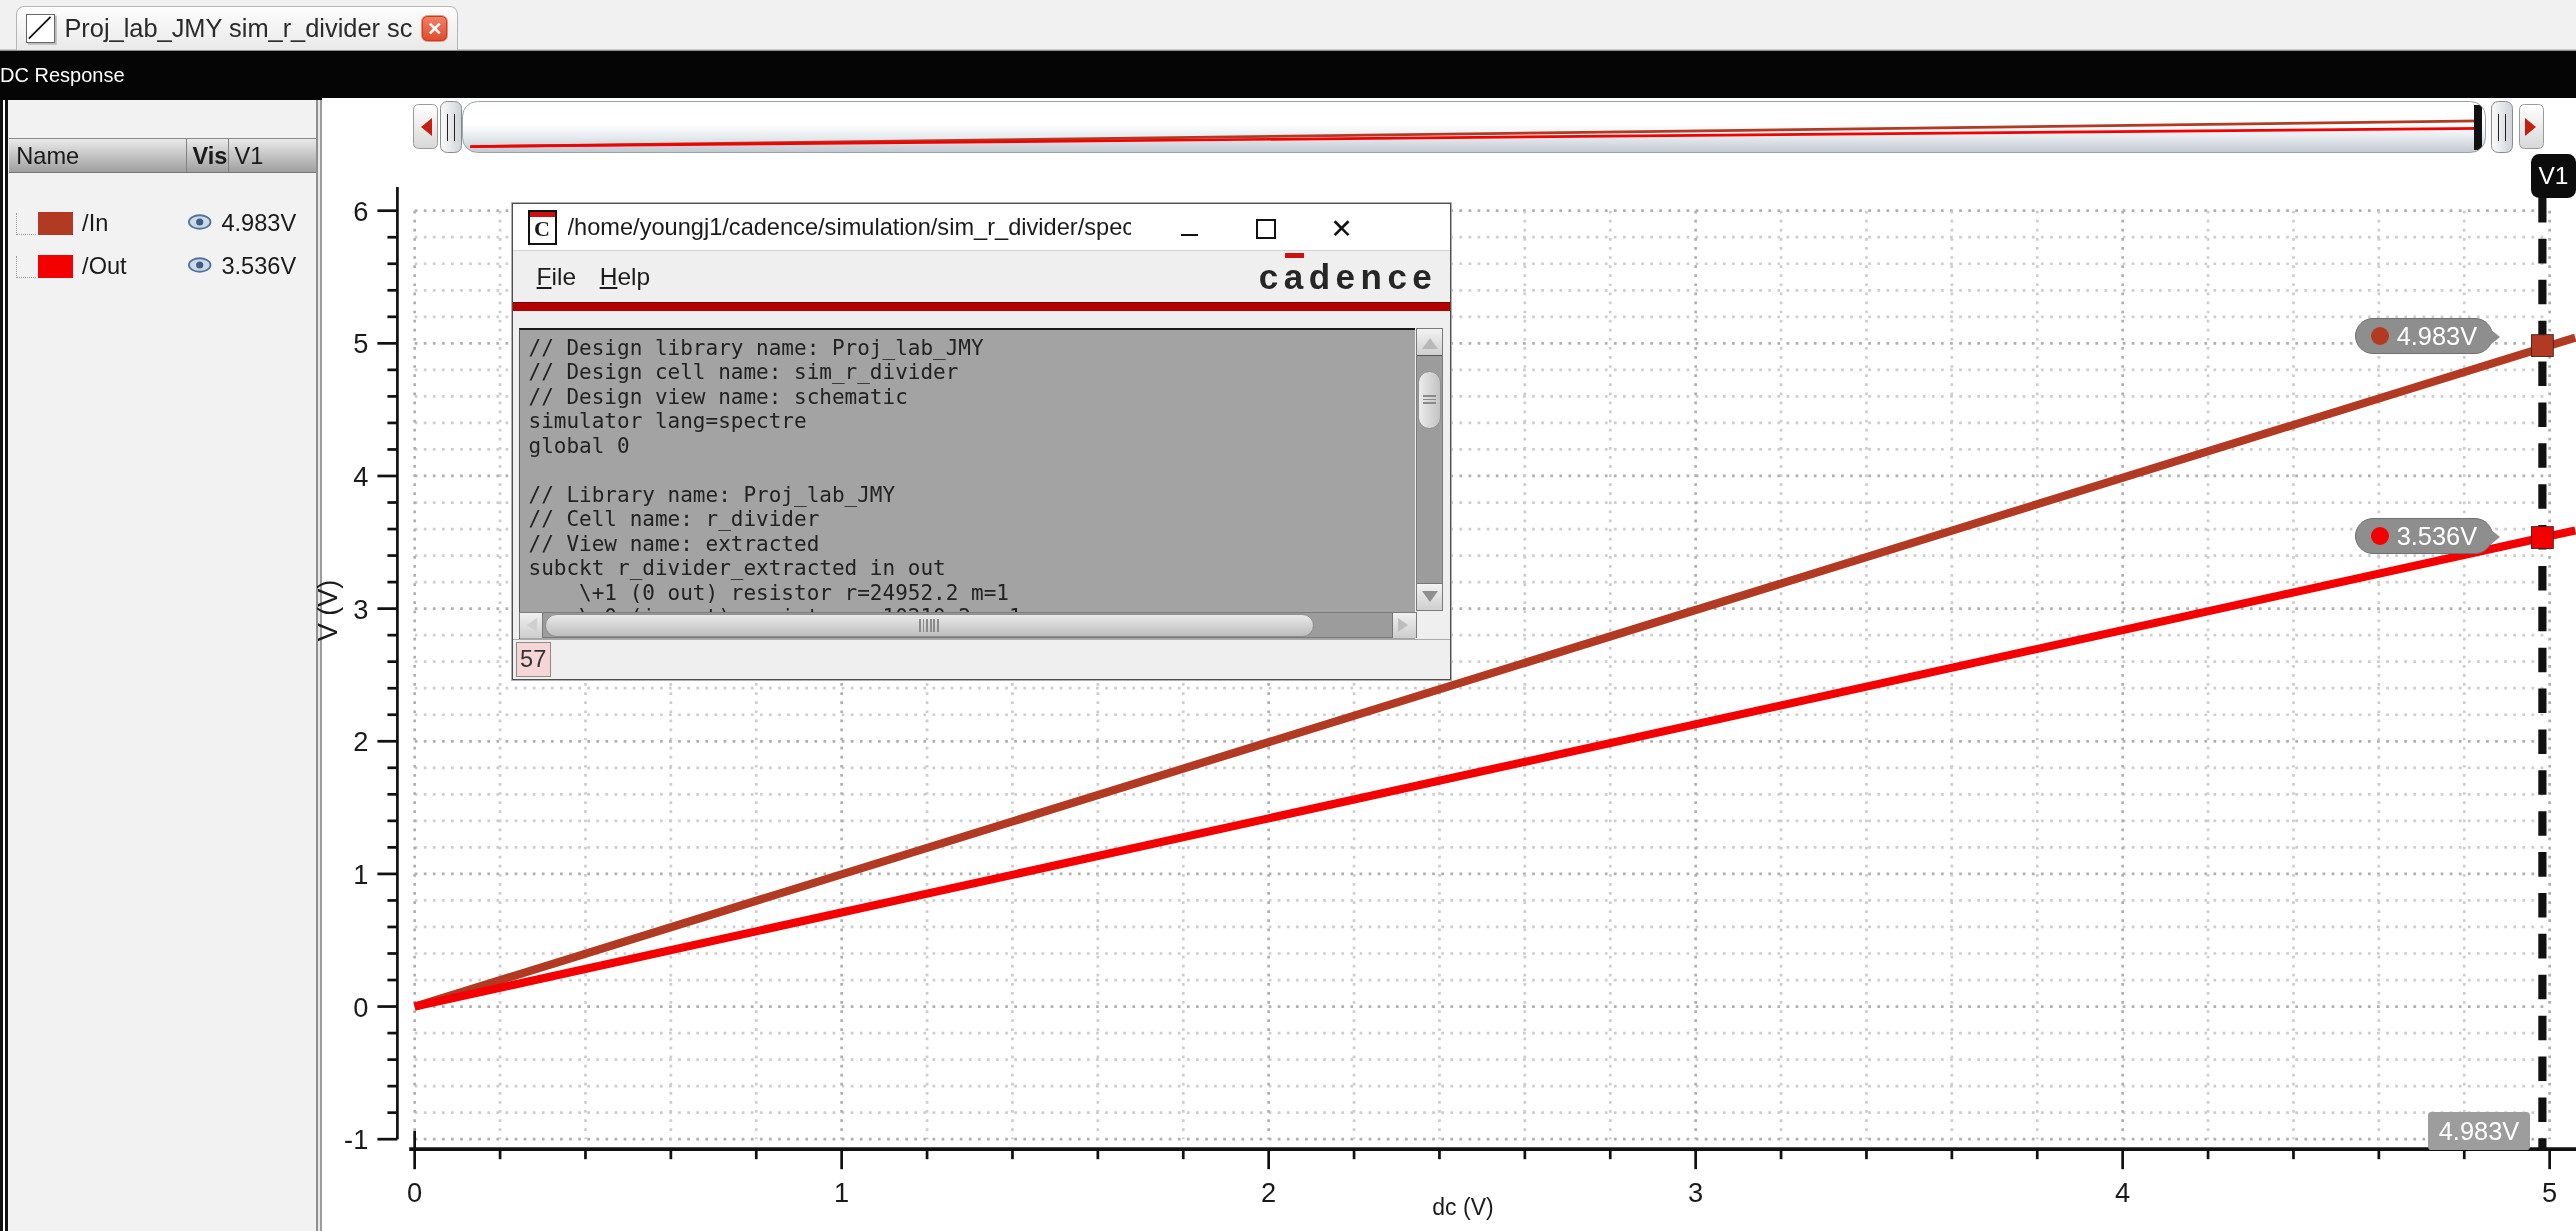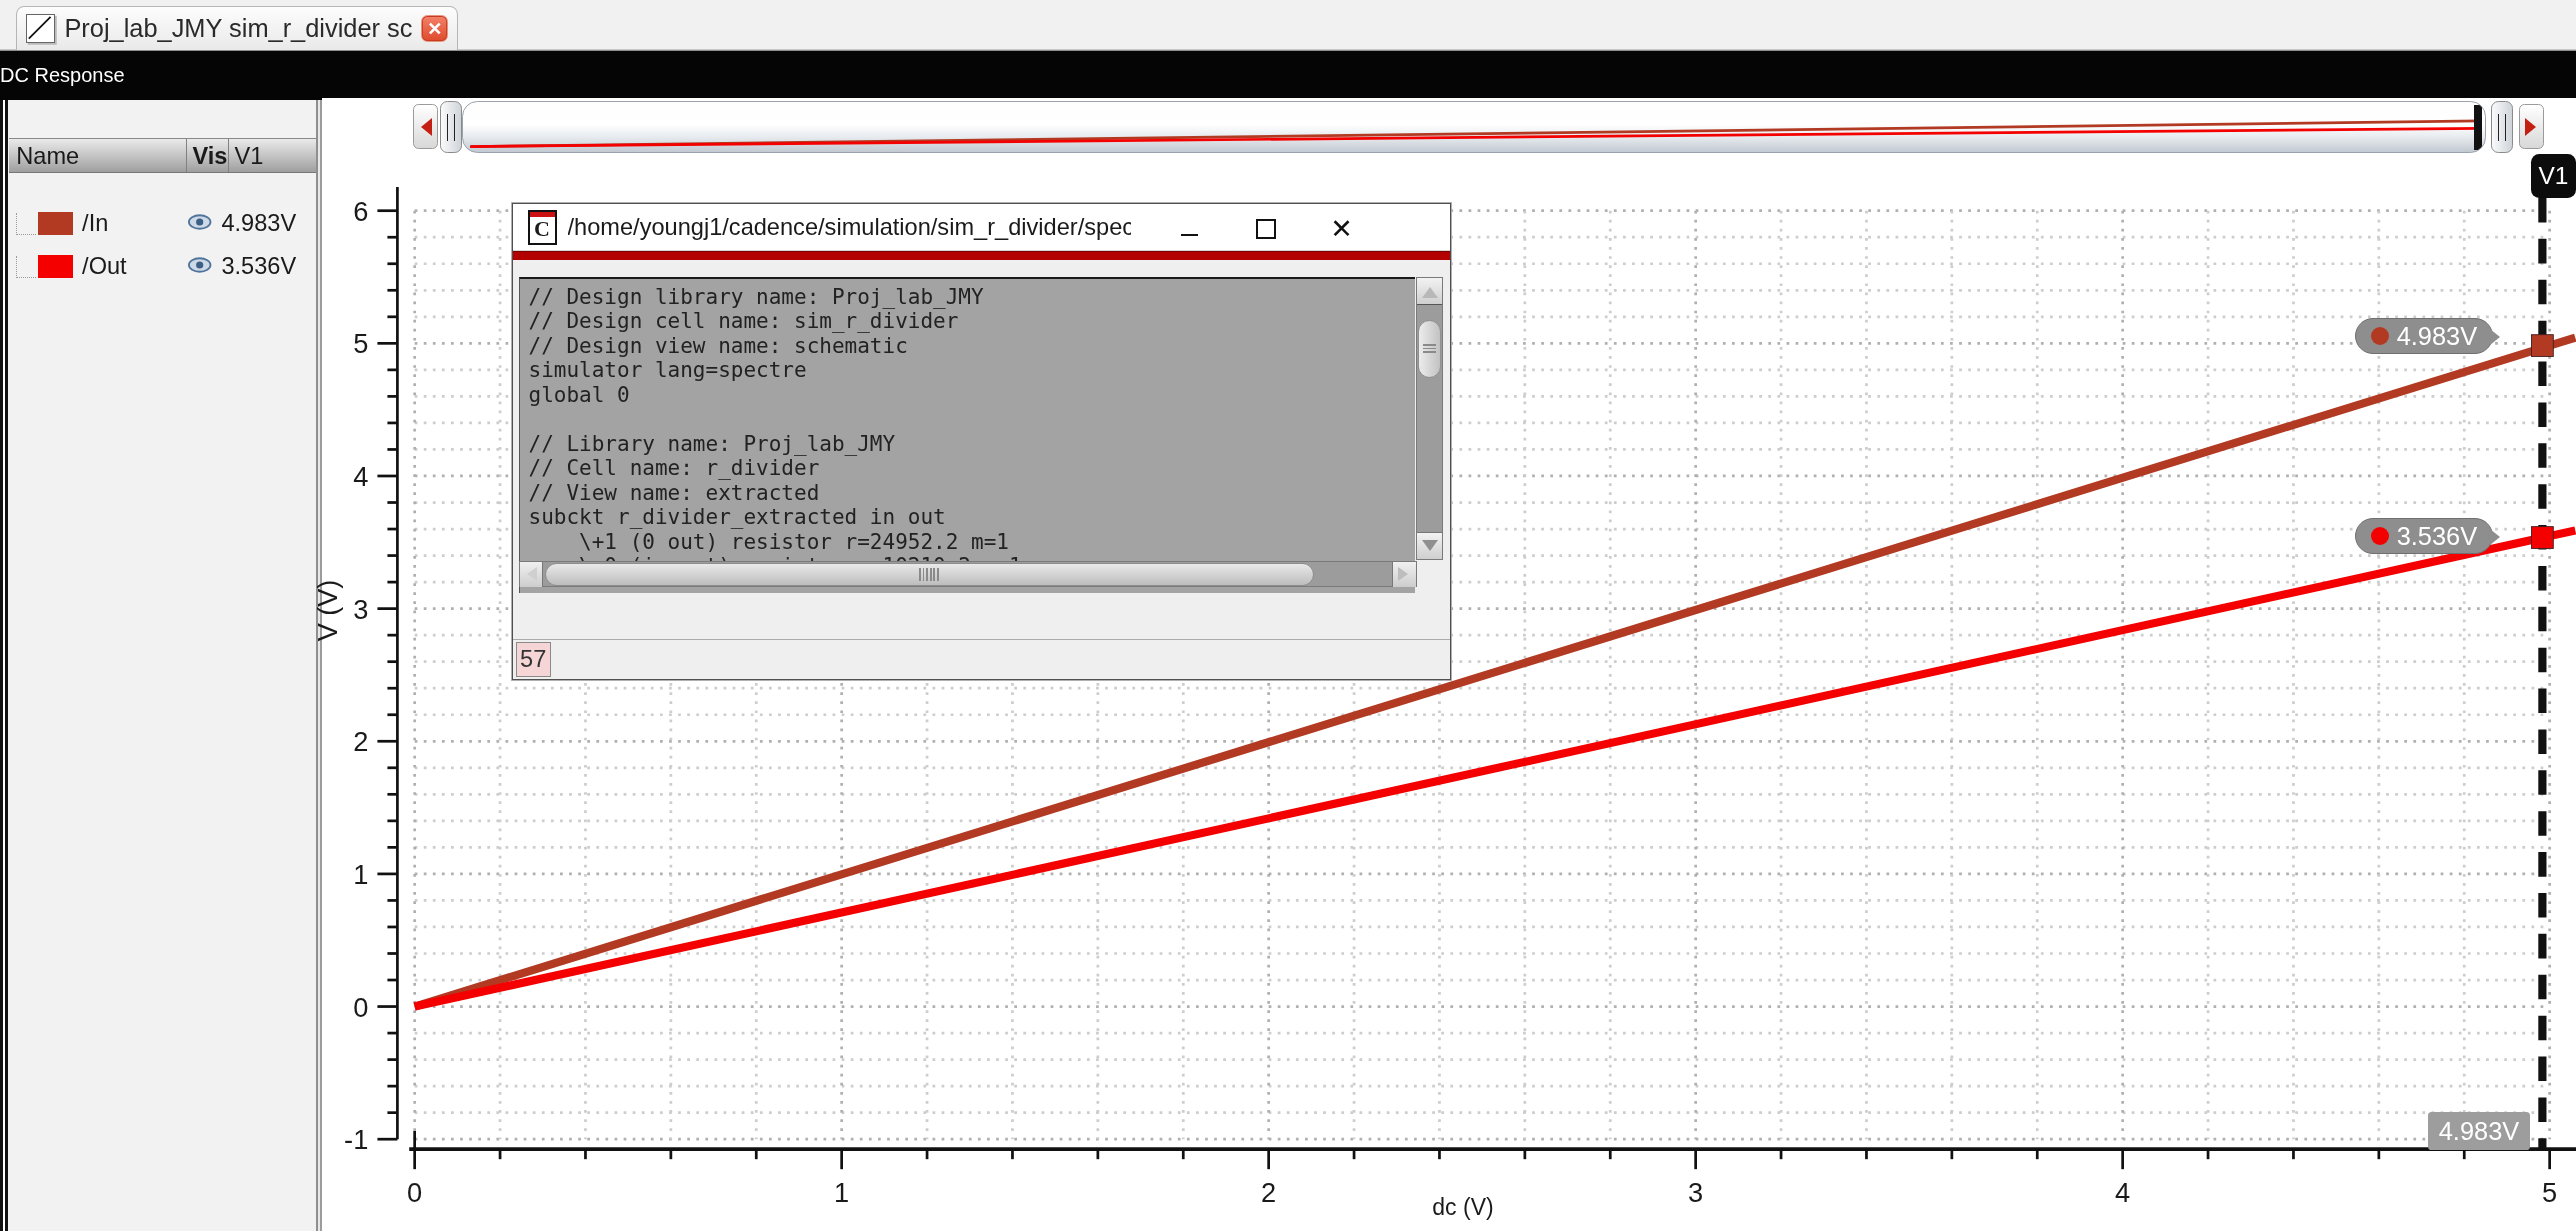--- a/index.html
+++ b/index.html
@@ -405,20 +405,29 @@
     <span class="win-btn btn-min">
         <span class="glyph-min"></span>
       </span>
     <span class="win-btn btn-max">
         <span class="glyph-max"></span>
       </span>
     <span class="win-btn btn-close">
         <span class="glyph-close">✕</span>
       </span>
   </div>
+  <div class="nl-menubar">
+    <span class="menu-item">File</span>
+    <span class="menu-item">Help</span>
+    <span class="cadence-logo">
+        <span>c</span>
+        <span class="logo-a">a</span>
+        <span>dence</span>
+      </span>
+  </div>
   <div class="nl-red-rule"></div>
   <div class="nl-content">
     <div class="nl-textbox">
       <pre>// Design library name: Proj_lab_JMY
 // Design cell name: sim_r_divider
 // Design view name: schematic
 simulator lang=spectre
 global 0
 
 // Library name: Proj_lab_JMY

